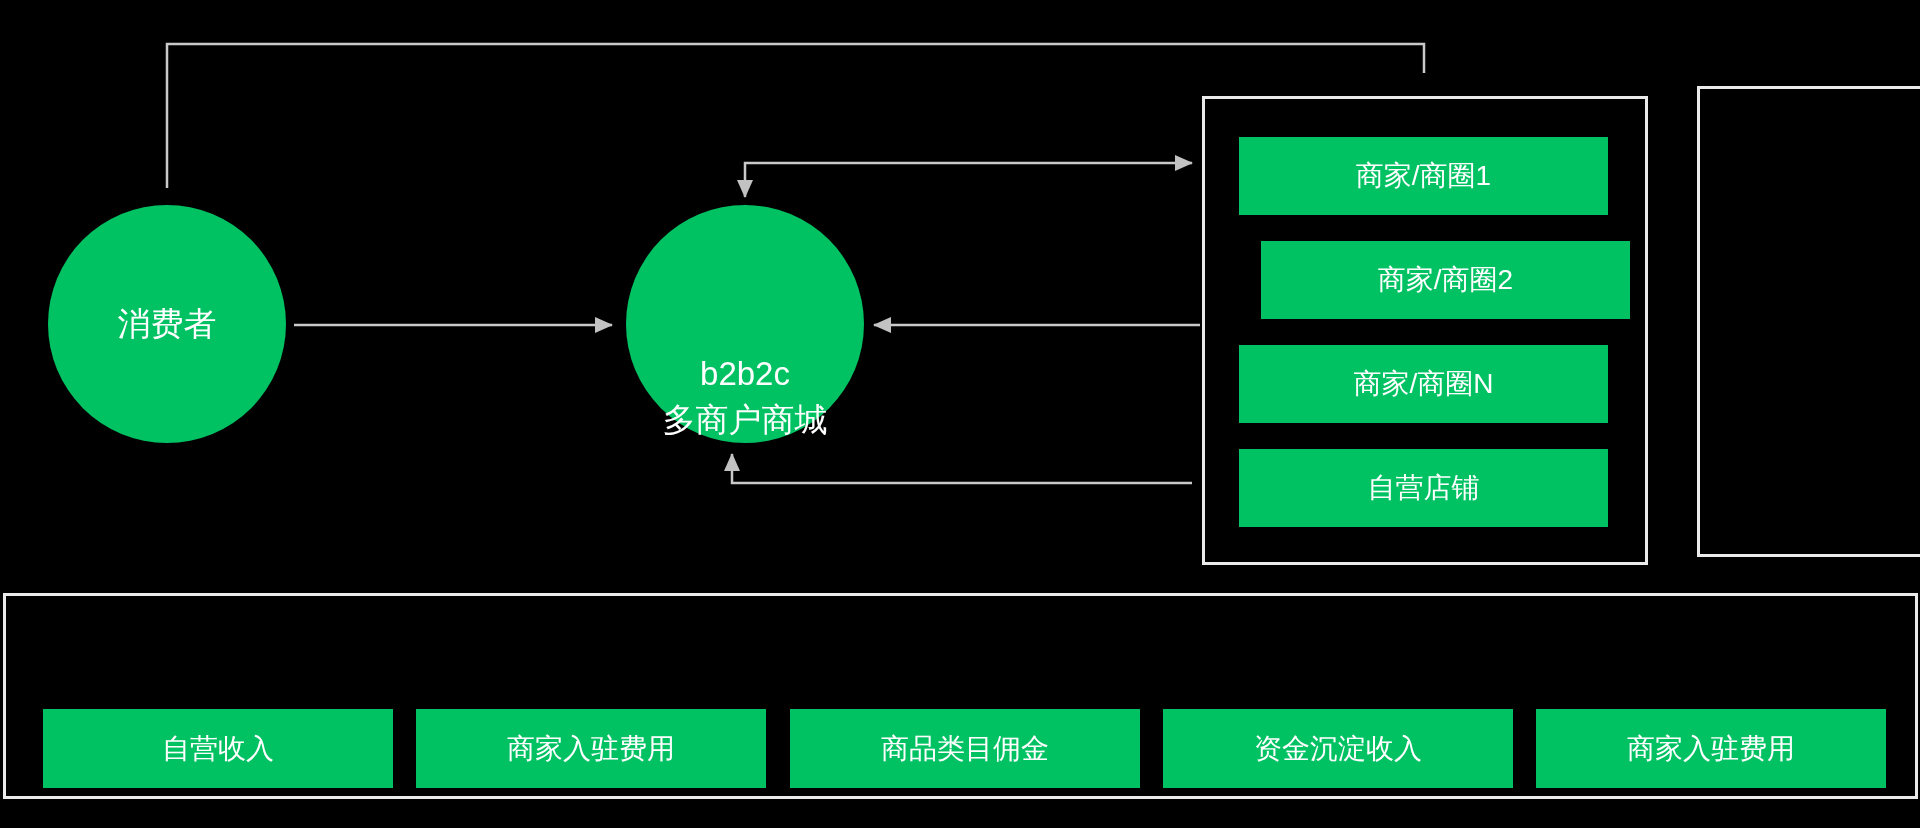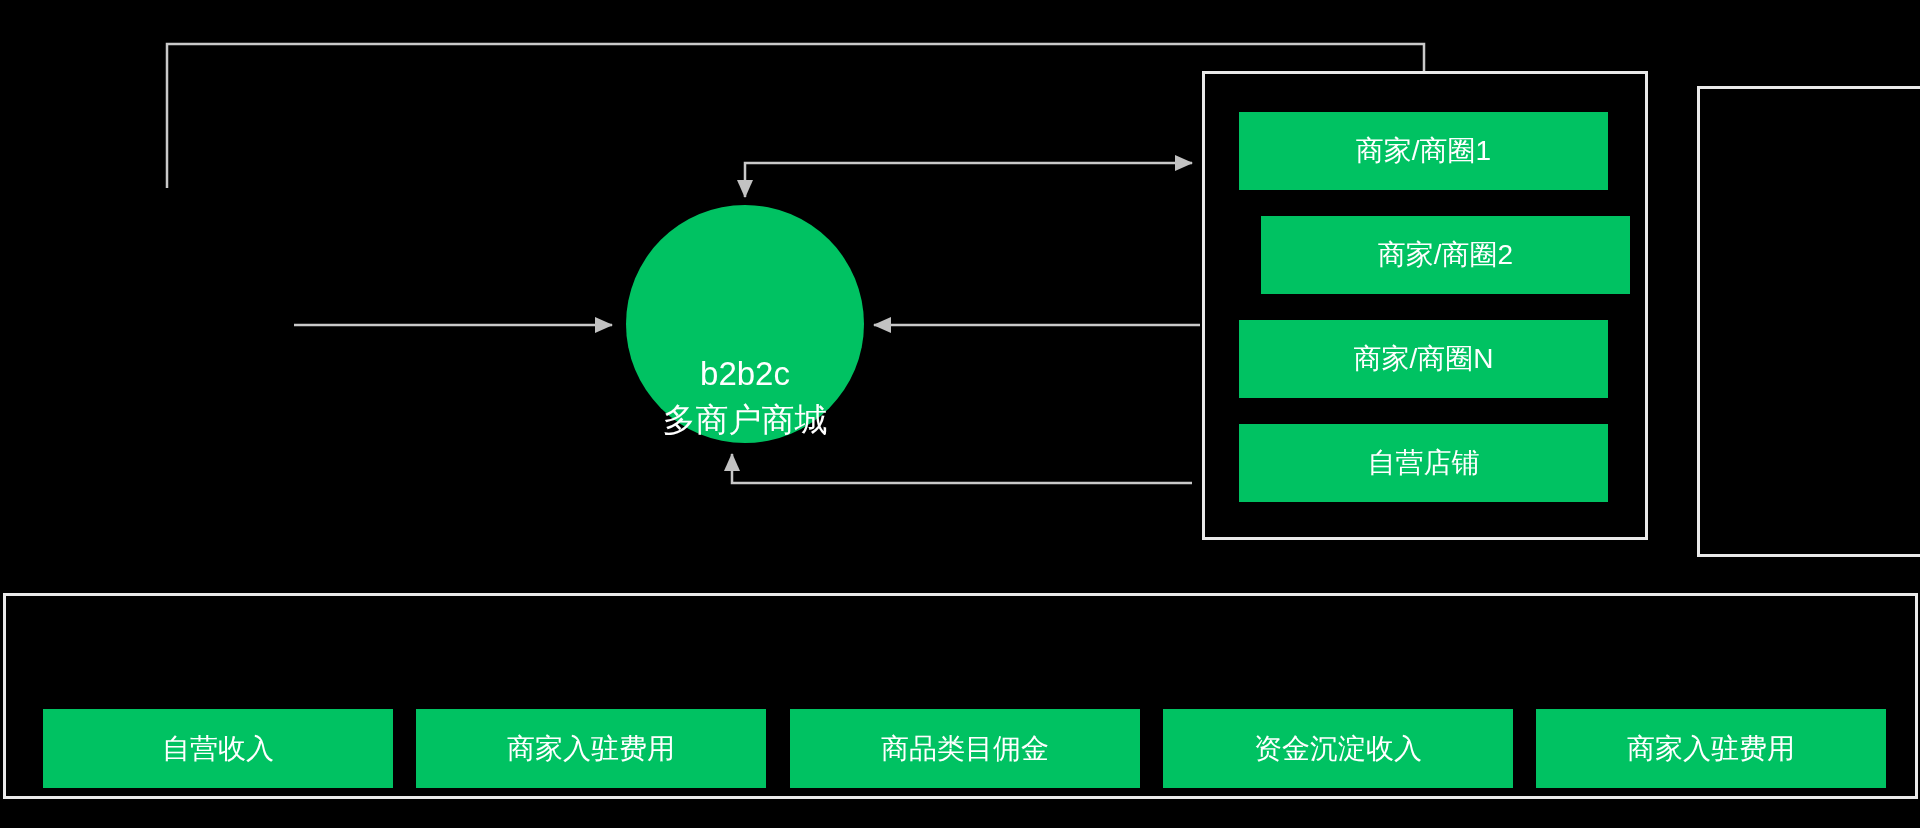--- a/index.html
+++ b/index.html
@@ -27,21 +27,21 @@
     text-align: center;
   }
   #consumer-node { left: 48px; top: 205px; }
   #mall-node     { left: 626px; top: 205px; justify-content: flex-end; }
   .panel {
     position: absolute;
     border: 3px solid #EAEAEA;
     box-sizing: border-box;
     background: #000;
   }
-  #merchant-panel { left: 1202px; top: 71px;  width: 446px;  height: 469px; }
+  #merchant-panel { left: 1202px; top: 96px;  width: 446px;  height: 469px; }
   #empty-panel    { left: 1697px; top: 86px;  width: 260px;  height: 471px; }
   #revenue-panel  { left: 3px;    top: 593px; width: 1915px; height: 206px; }
   .green-bar {
     position: absolute;
     background: #00C262;
     color: #fff;
     font-size: 28px;
     display: flex;
     align-items: center;
     justify-content: center;
@@ -81,20 +81,23 @@
         <path d="M0,0 L18,8 L0,16 Z" fill="#C2C2C2"></path>
       </marker>
     </defs>
     <path class="link" d="M167,188 V44 H1424 V73"></path>
     <path class="link" d="M294,325 H612" marker-end="url(#arrow)"></path>
     <path class="link" d="M745,197 V163 H1192" marker-start="url(#arrow)" marker-end="url(#arrow)"></path>
     <path class="link" d="M1200,325 H874" marker-end="url(#arrow)"></path>
     <path class="link" d="M1192,483 H732 V454" marker-end="url(#arrow)"></path>
   </svg>
 
+  <div class="circle-node" id="consumer-node">
+    <span>消费者</span>
+  </div>
 
   <div class="circle-node" id="mall-node">
     <span>b2b2c</span>
     <span>多商户商城</span>
   </div>
 
   <div class="panel" id="merchant-panel">
     <div class="green-bar merchant-bar" id="merchant-bar-1">
       <span>商家/商圈1</span>
     </div>

